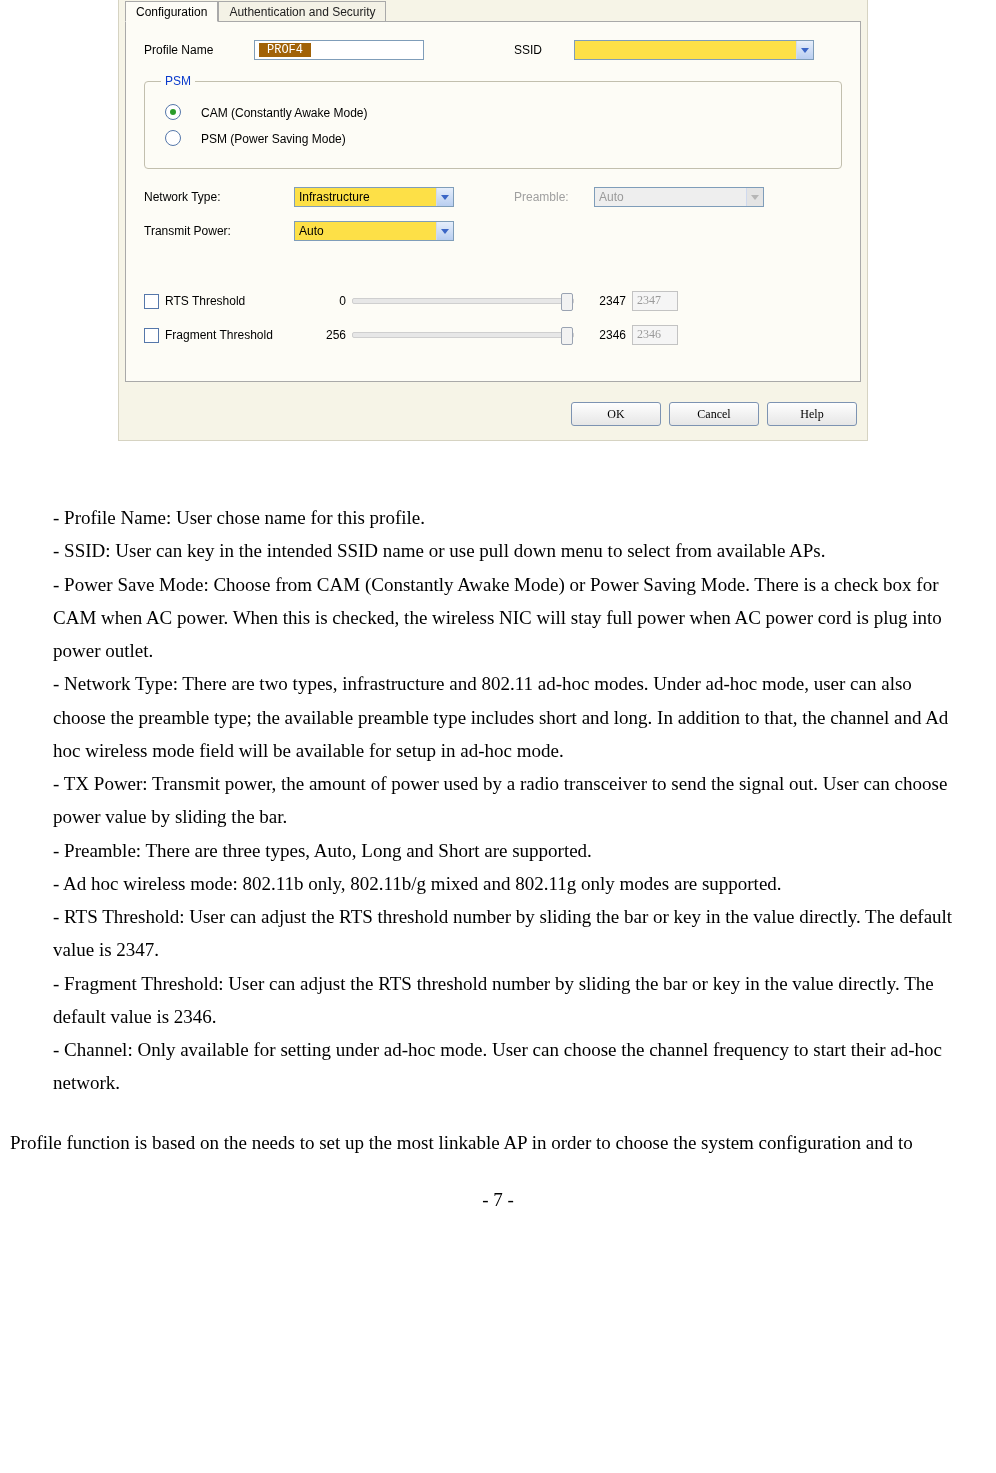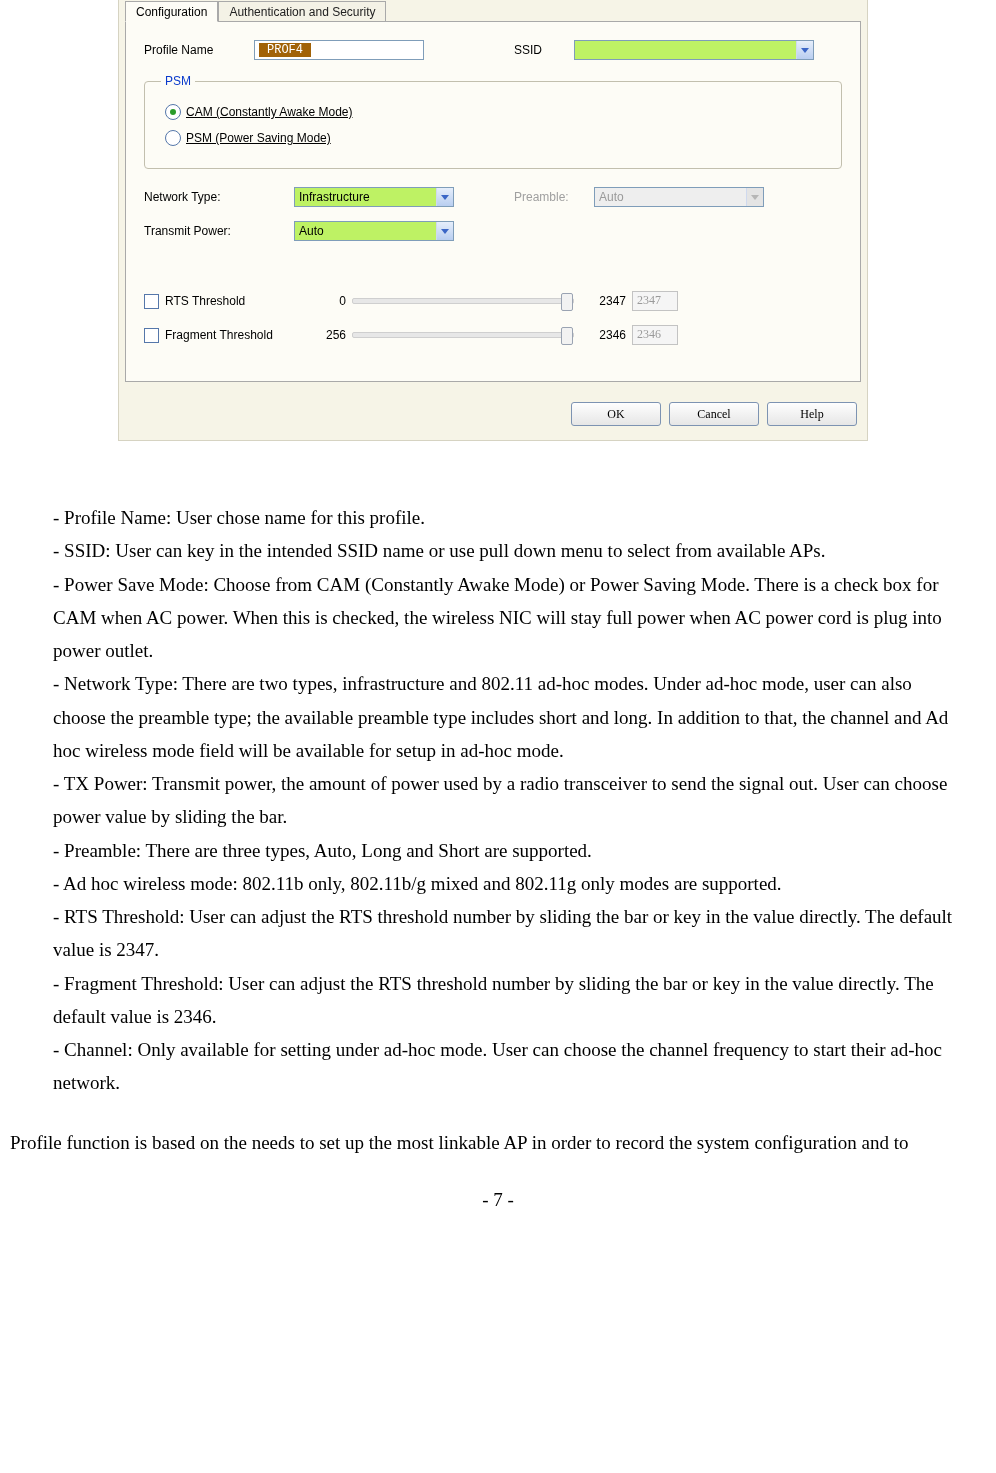--- a/index.html
+++ b/index.html
@@ -71,21 +71,21 @@
     font: 12px Tahoma;
     padding: 1px 4px;
     box-sizing: border-box;
   }
   .sel-val { background: #a16207; color: #fff; padding: 0 8px; font-family: Liberation Mono, monospace; }
   .combo {
     display: flex;
     align-items: stretch;
     height: 20px;
     border: 1px solid #7f9db9;
-    background: #bef264;
+    background: #fde047;
     box-sizing: border-box;
   }
   .combo .cval { flex: 1; padding: 2px 4px; color: #000; }
   .combo.disabled { background:#eee; }
   .combo.disabled .cval { color:#9a9a9a; }
   .combo .cbtn {
     width: 16px;
     background: linear-gradient(#e6eefb,#b9cef0);
     display: flex; align-items: center; justify-content: center;
     border-left: 1px solid #cfd9ee;
@@ -94,21 +94,21 @@
   .combo.disabled .cbtn { background:#e4e4e4; cursor:default; }
   .chev { width:0;height:0;border-left:4px solid transparent;border-right:4px solid transparent;border-top:5px solid #3b66c6; }
   .combo.disabled .chev { border-top-color:#b6b6b6; }
   fieldset.psm {
     border: 1px solid #c2bfae;
     border-radius: 4px;
     padding: 10px 16px 12px 16px;
     margin: 2px 0 18px 0;
   }
   fieldset.psm legend { color: #0a3acc; padding: 0 4px; font-size: 12px; }
-  .radio-row { display:flex; align-items:center; gap:5px; margin: 6px 0 10px 4px; cursor:pointer;text-decoration:underline; }
+  .radio-row { display:flex; align-items:flex-end; gap:20px; margin: 6px 0 10px 4px; cursor:pointer; }
   .radio {
     width:14px;height:14px;border:1px solid #5577aa;border-radius:50%;background:#fff;
     display:flex;align-items:center;justify-content:center;
   }
   .radio.on::after { content:''; width:6px;height:6px;border-radius:50%;background:#2a9c2a; }
   .checkbox {
     width:13px;height:13px;border:1px solid #5577aa;background:#fff;display:inline-block;vertical-align:middle;
   }
   .threshold-row { display:flex; align-items:center; gap:12px; margin: 14px 0; }
   .threshold-row .cbwrap { display:flex; align-items:center; gap:6px; width:160px; }
@@ -265,17 +265,17 @@
     <div class="item">- Power Save Mode: Choose from CAM (Constantly Awake Mode) or Power Saving Mode. There is a check box for CAM when AC power. When this is checked, the wireless NIC will stay full power when AC power cord is plug into power outlet.</div>
     <div class="item">- Network Type:  There are two types, infrastructure and 802.11 ad-hoc modes. Under ad-hoc mode, user can also choose the preamble type; the available preamble type includes short and long. In addition to that, the channel and Ad hoc wireless mode field will be available for setup in ad-hoc mode.</div>
     <div class="item">- TX Power: Transmit power, the amount of power used by a radio transceiver to send the signal out. User can choose power value by sliding the bar.</div>
     <div class="item">- Preamble: There are three types, Auto, Long and Short are supported.</div>
     <div class="item">- Ad hoc wireless mode:  802.11b only, 802.11b/g mixed and 802.11g only modes are supported.</div>
     <div class="item">- RTS Threshold: User can adjust the RTS threshold number by sliding the bar or key in the value directly. The default value is 2347.</div>
     <div class="item">- Fragment Threshold: User can adjust the RTS threshold number by sliding the bar or key in the value directly. The default value is 2346.</div>
     <div class="item">- Channel: Only available for setting under ad-hoc mode. User can choose the channel frequency to start their ad-hoc network.</div>
   </div>
 
-  <div class="conclusion">Profile function is based on the needs to set up the most linkable AP in order to record the system configuration and to</div>
+  <div class="conclusion">Profile function is based on the needs to set up the most linkable AP in order to choose the system configuration and to</div>
 
   <div class="pagenum">- 7 -</div>
 
 </div>
 
 </body></html>

